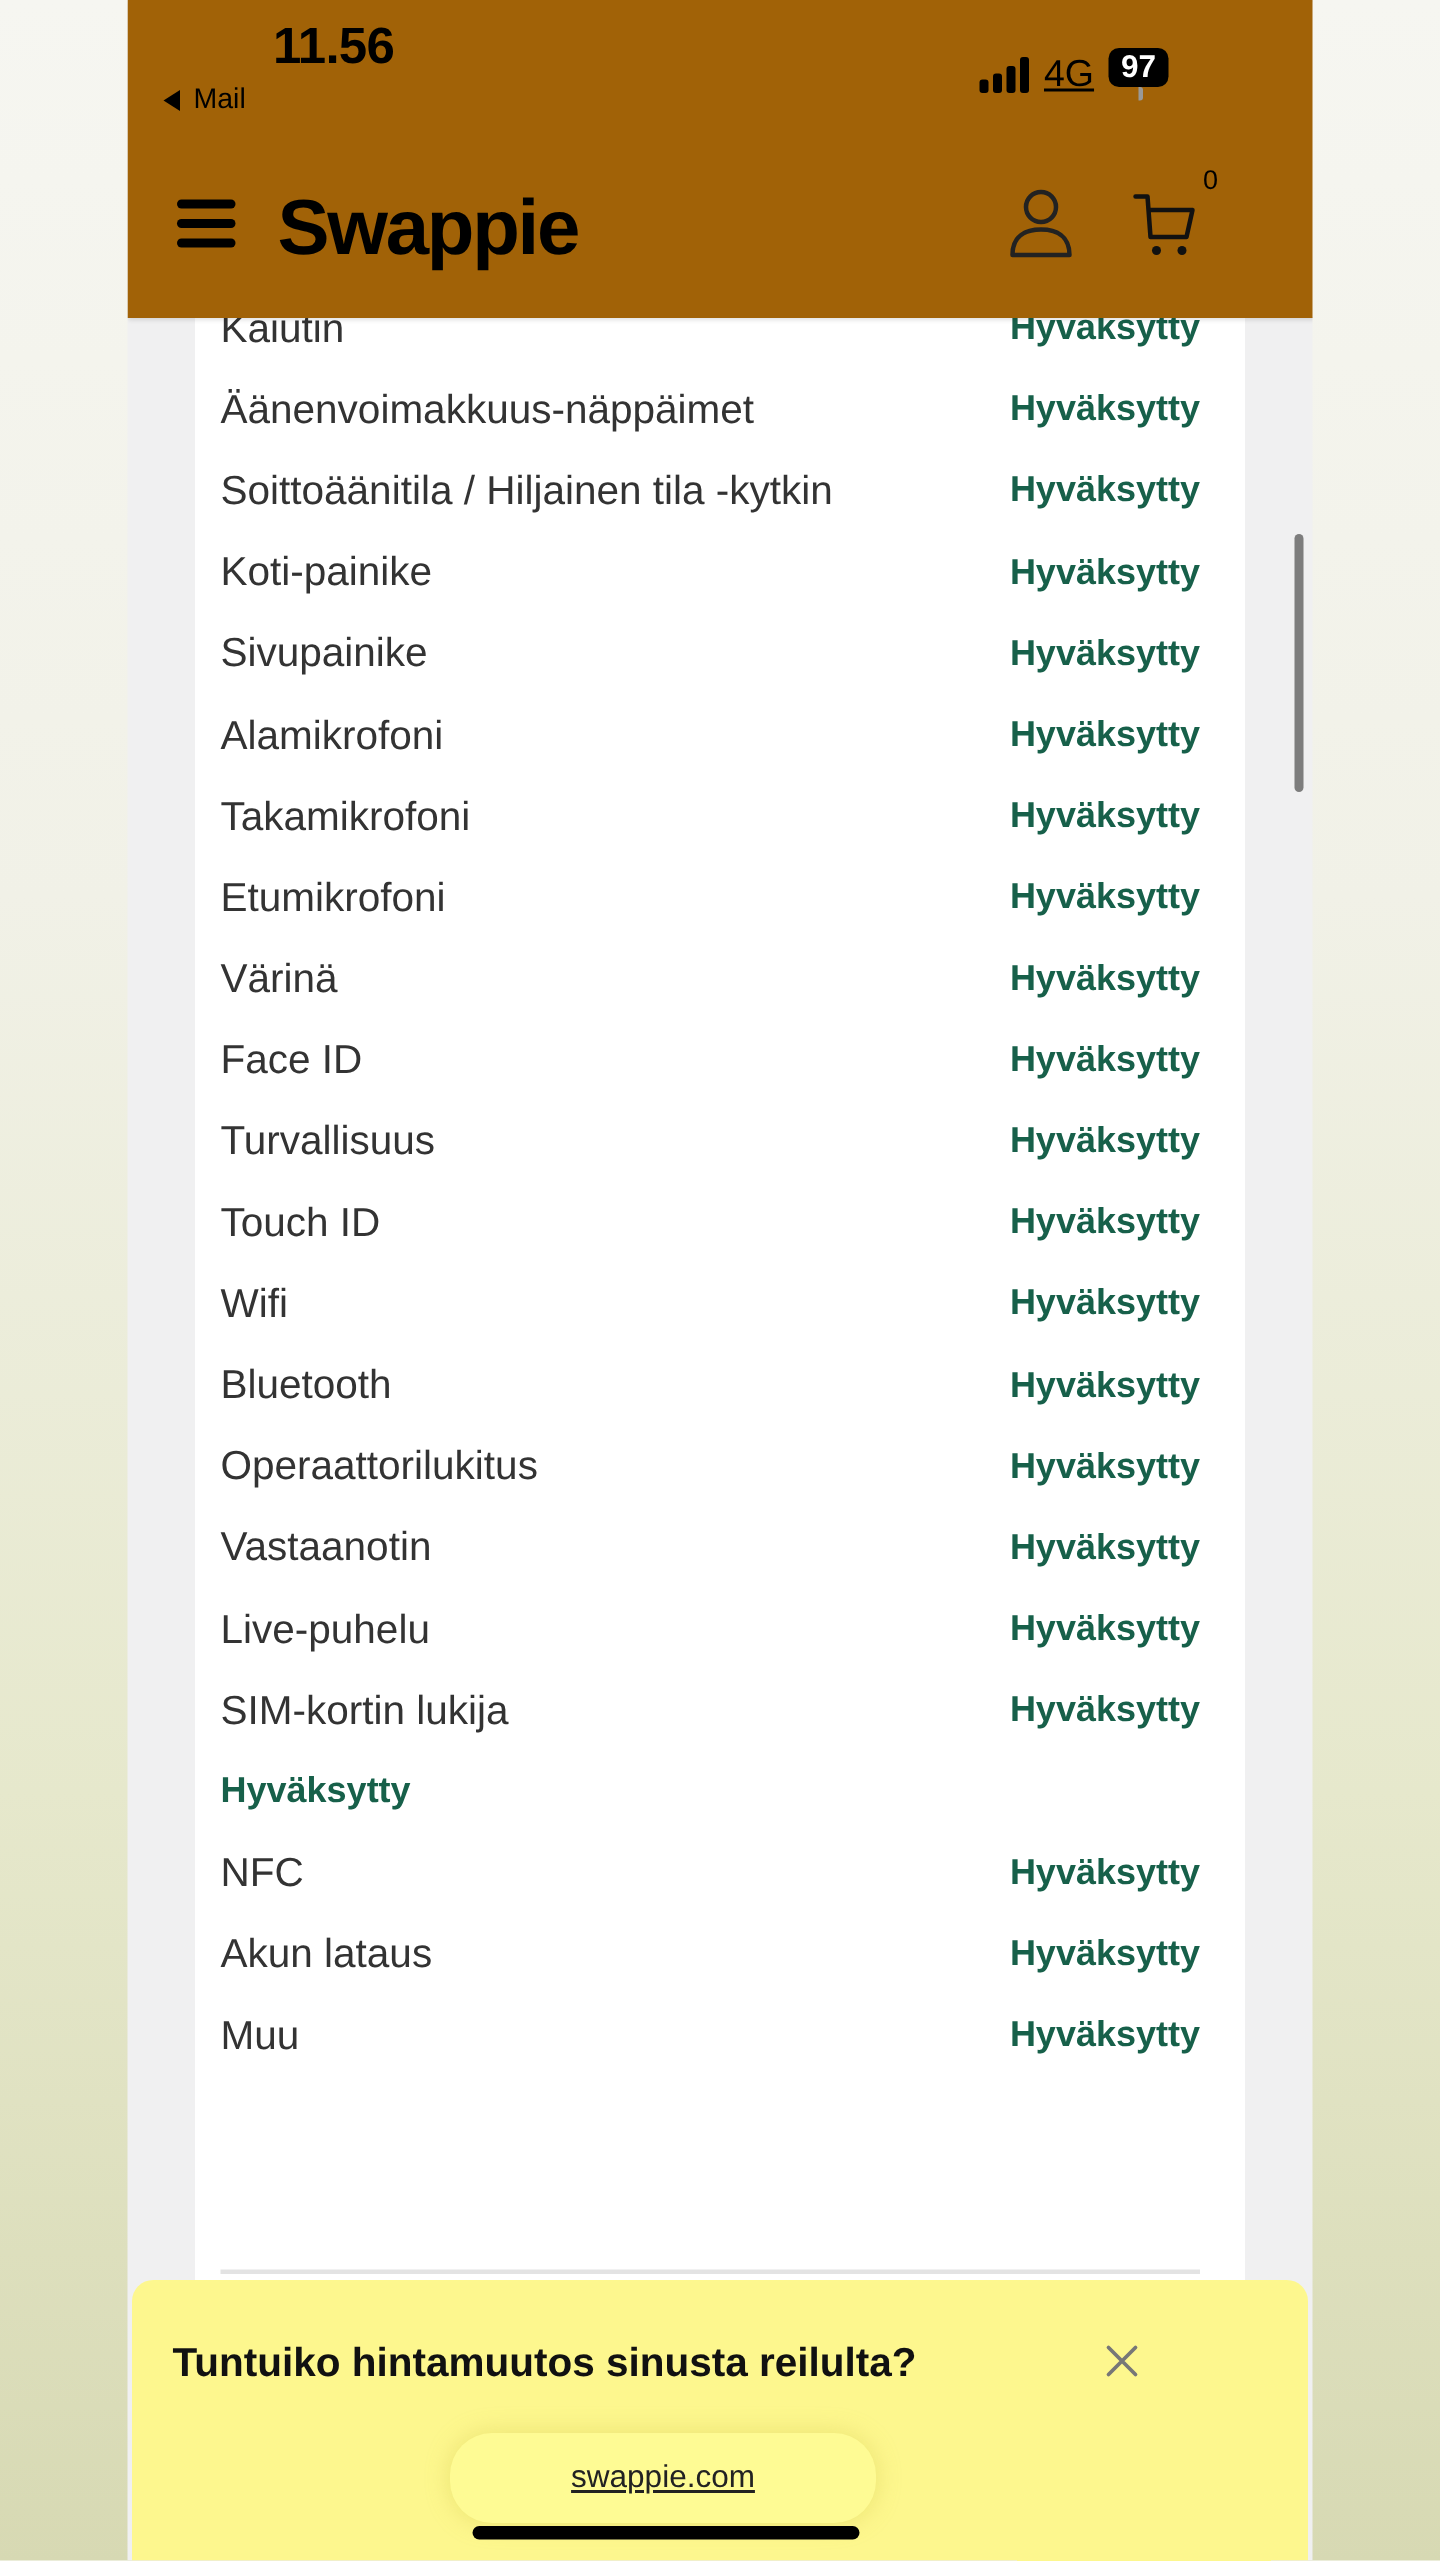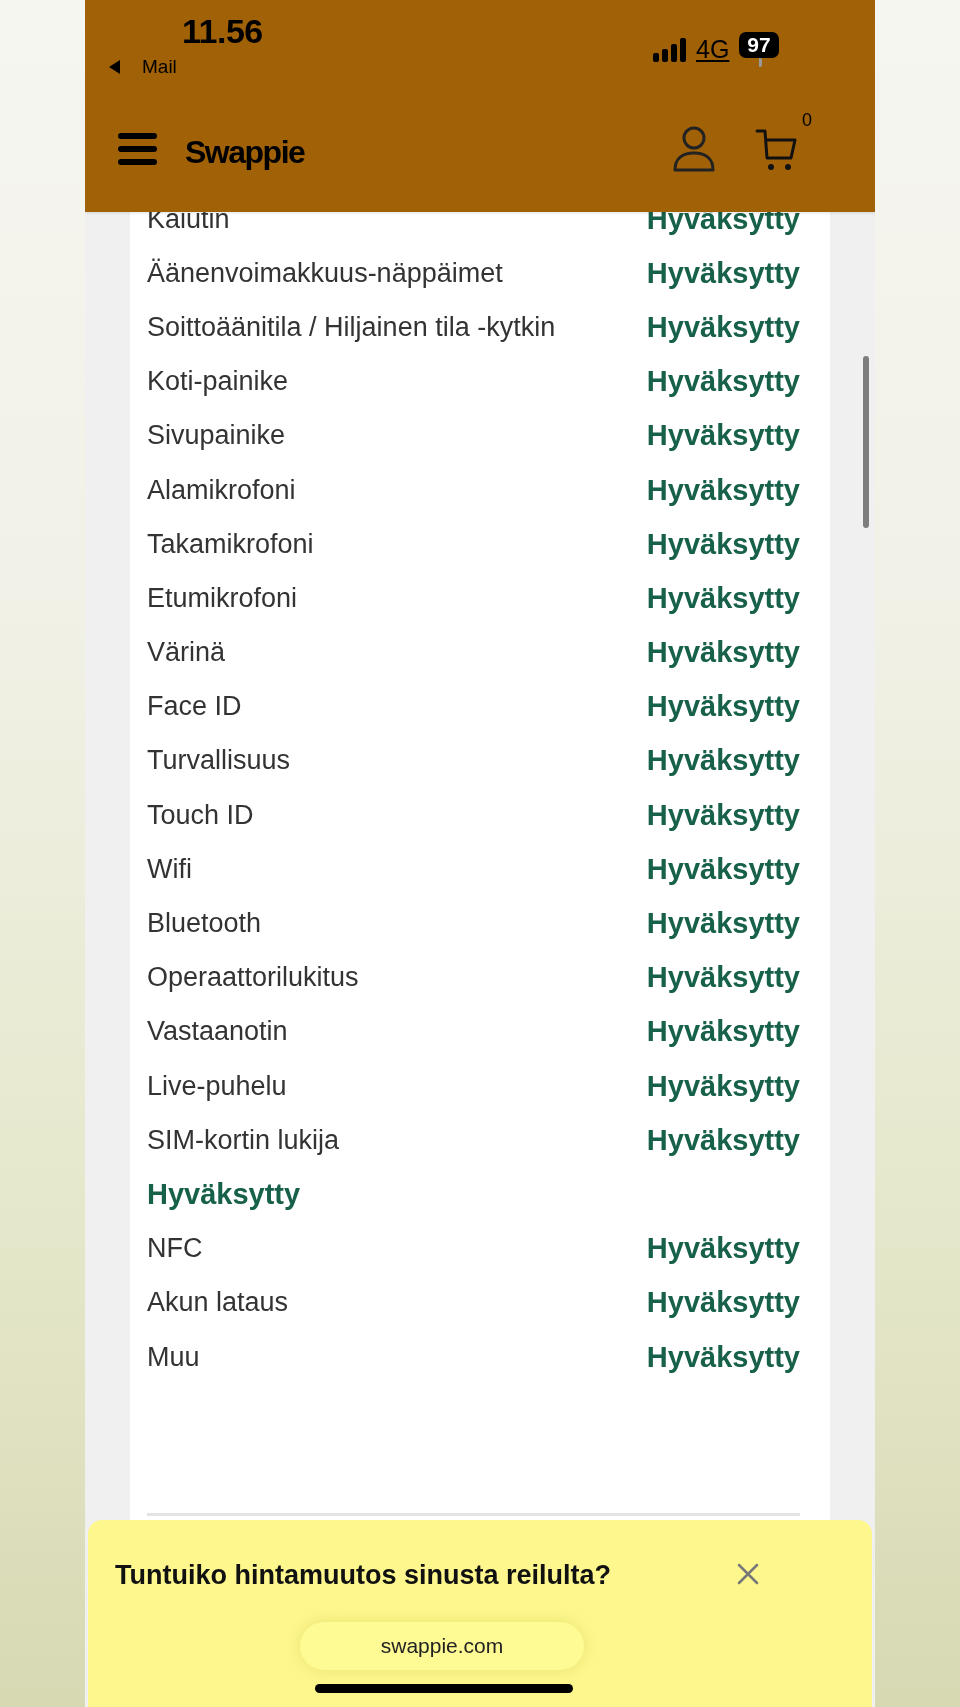--- a/index.html
+++ b/index.html
@@ -19,21 +19,21 @@
     background: #a16207;
     box-shadow: 0 1px 3px rgba(0,0,0,0.12);
     z-index: 5;
   }
   .time {
     position: absolute; left: 97px; top: 12px;
     font-size: 34px; font-weight: 600; color: #000; letter-spacing: -0.5px;
   }
   .back-mail {
     position: absolute; left: 24px; top: 56px;
-    font-size: 19px; color: #000; display: flex; align-items: center; gap: 22px;
+    font-size: 19px; color: #000; display: flex; align-items: center; gap: 9px;
   }
   .back-mail .tri {
     width: 0; height: 0; border-top: 7px solid transparent; border-bottom: 7px solid transparent;
     border-right: 11px solid #000;
   }
   .status-right {
     position: absolute; left: 568px; top: 32px; display: flex; align-items: center; gap: 10px;
   }
   .signal { display: flex; align-items: flex-end; gap: 3px; height: 24px; }
   .signal span { display: block; width: 6px; background: #000; border-radius: 2px; }
@@ -44,40 +44,40 @@
   .battery .body {
     background: #000; color: #fff; font-weight: 700; font-size: 21px;
     border-radius: 7px; padding: 1px 8px; line-height: 24px;
   }
   .battery .nub { width: 3px; height: 9px; background: #999; border-radius: 0 2px 2px 0; margin-left: 2px; }
 
   .hamburger { position: absolute; left: 33px; top: 133px; width: 39px; height: 32px; }
   .hamburger span { position: absolute; left: 0; width: 39px; height: 6px; background: #000; border-radius: 3px; }
   .logo {
     position: absolute; left: 100px; top: 122px;
-    font-size: 32px; font-weight: 700; color: #000; letter-spacing: -1.5px; margin-top: 12px;
+    font-size: 52px; font-weight: 700; color: #000; letter-spacing: -1.5px;
   }
   .user-icon { position: absolute; left: 587px; top: 125px; width: 44px; height: 48px; }
   .cart-icon { position: absolute; left: 670px; top: 126px; width: 46px; height: 46px; }
   .cart-count {
     position: absolute; left: 717px; top: 110px; font-size: 18px; color: #000;
   }
 
   
   .card {
     position: absolute; left: 45px; top: 180px; width: 700px; height: 1400px;
     background: #ffffff;
   }
   .rows { position: absolute; left: 0; top: 12px; width: 700px; }
   .row {
     position: relative; height: 54.2px; display: flex; align-items: center; justify-content: space-between;
     padding: 0 30px 0 17px;
   }
   .row .label { font-size: 27px; color: #333333; }
-  .row .value { font-size: 29px; font-weight: 700; color: #17604a; }
+  .row .value { font-size: 24px; font-weight: 700; color: #17604a; }
   .divider {
     position: absolute; left: 17px; top: 1333px; width: 653px; height: 3px; background: #e3e3e3;
   }
 
   .scrollbar {
     position: absolute; left: 778px; top: 356px; width: 6px; height: 172px;
     background: #7d7d7d; border-radius: 3px; z-index: 6;
   }
 
   
@@ -85,25 +85,25 @@
     position: absolute; left: 3px; top: 1520px; width: 784px; height: 200px;
     background: #fdf78e; border-radius: 14px 14px 0 0; z-index: 7;
   }
   .banner .question {
     position: absolute; left: 27px; top: 40px; font-size: 27px; font-weight: 700; color: #111;
   }
   .banner .close {
     position: absolute; left: 646px; top: 40px; width: 28px; height: 28px;
   }
   .urlpill {
-    position: absolute; left: 212px; top: 102px; width: 284px; height: 48px;
+    position: absolute; left: 212px; top: 102px; width: 284px; height: 60px;
     background: #fefb94; border-radius: 28px;
     box-shadow: 0 0 16px rgba(200,190,60,0.35);
     display: flex; align-items: center; justify-content: center;
-    font-size: 21px; color: #222;
+    font-size: 21px; color: #222; text-decoration: underline;
   }
   .home-indicator {
     position: absolute; left: 227px; top: 164px; width: 258px; height: 9px;
     background: #000; border-radius: 5px;
   }
 </style>
 </head>
 <body>
 
 <div class="screen">

